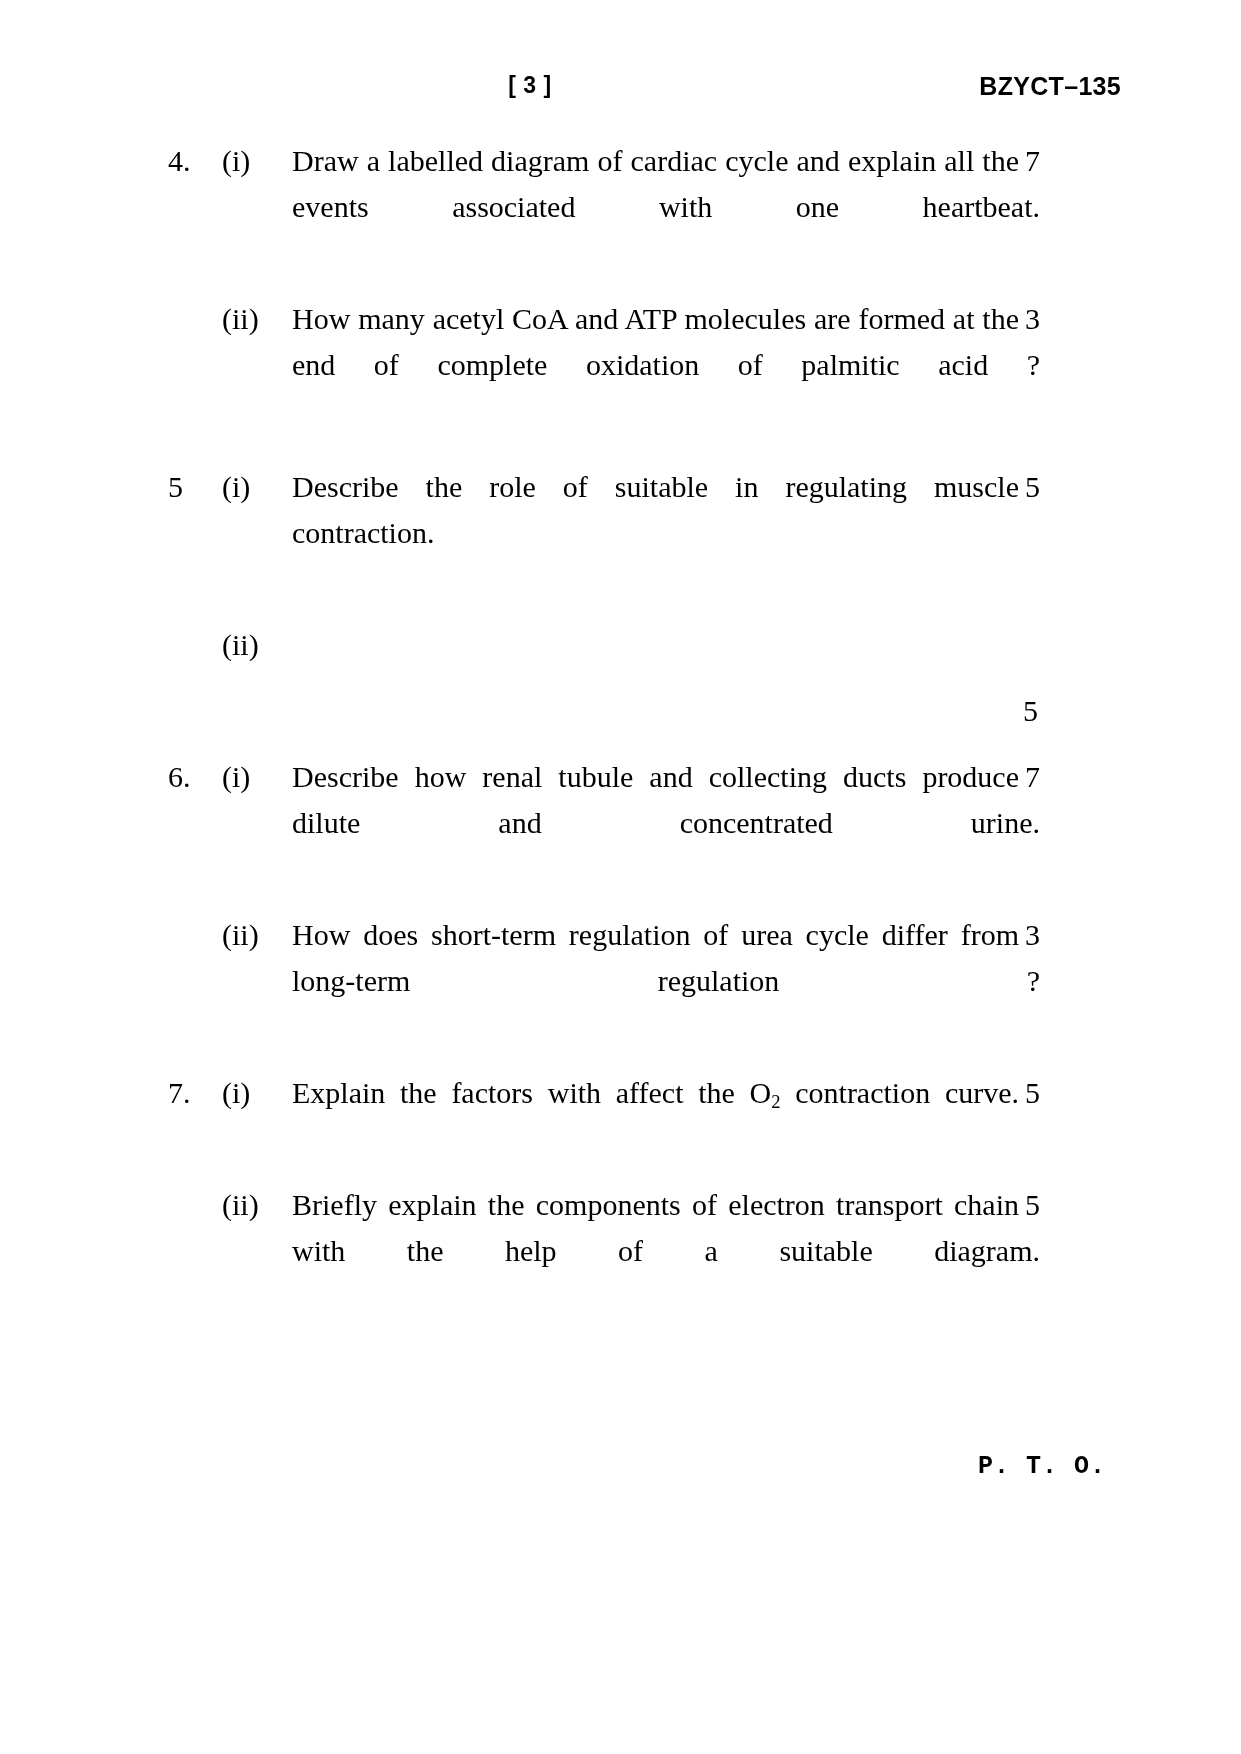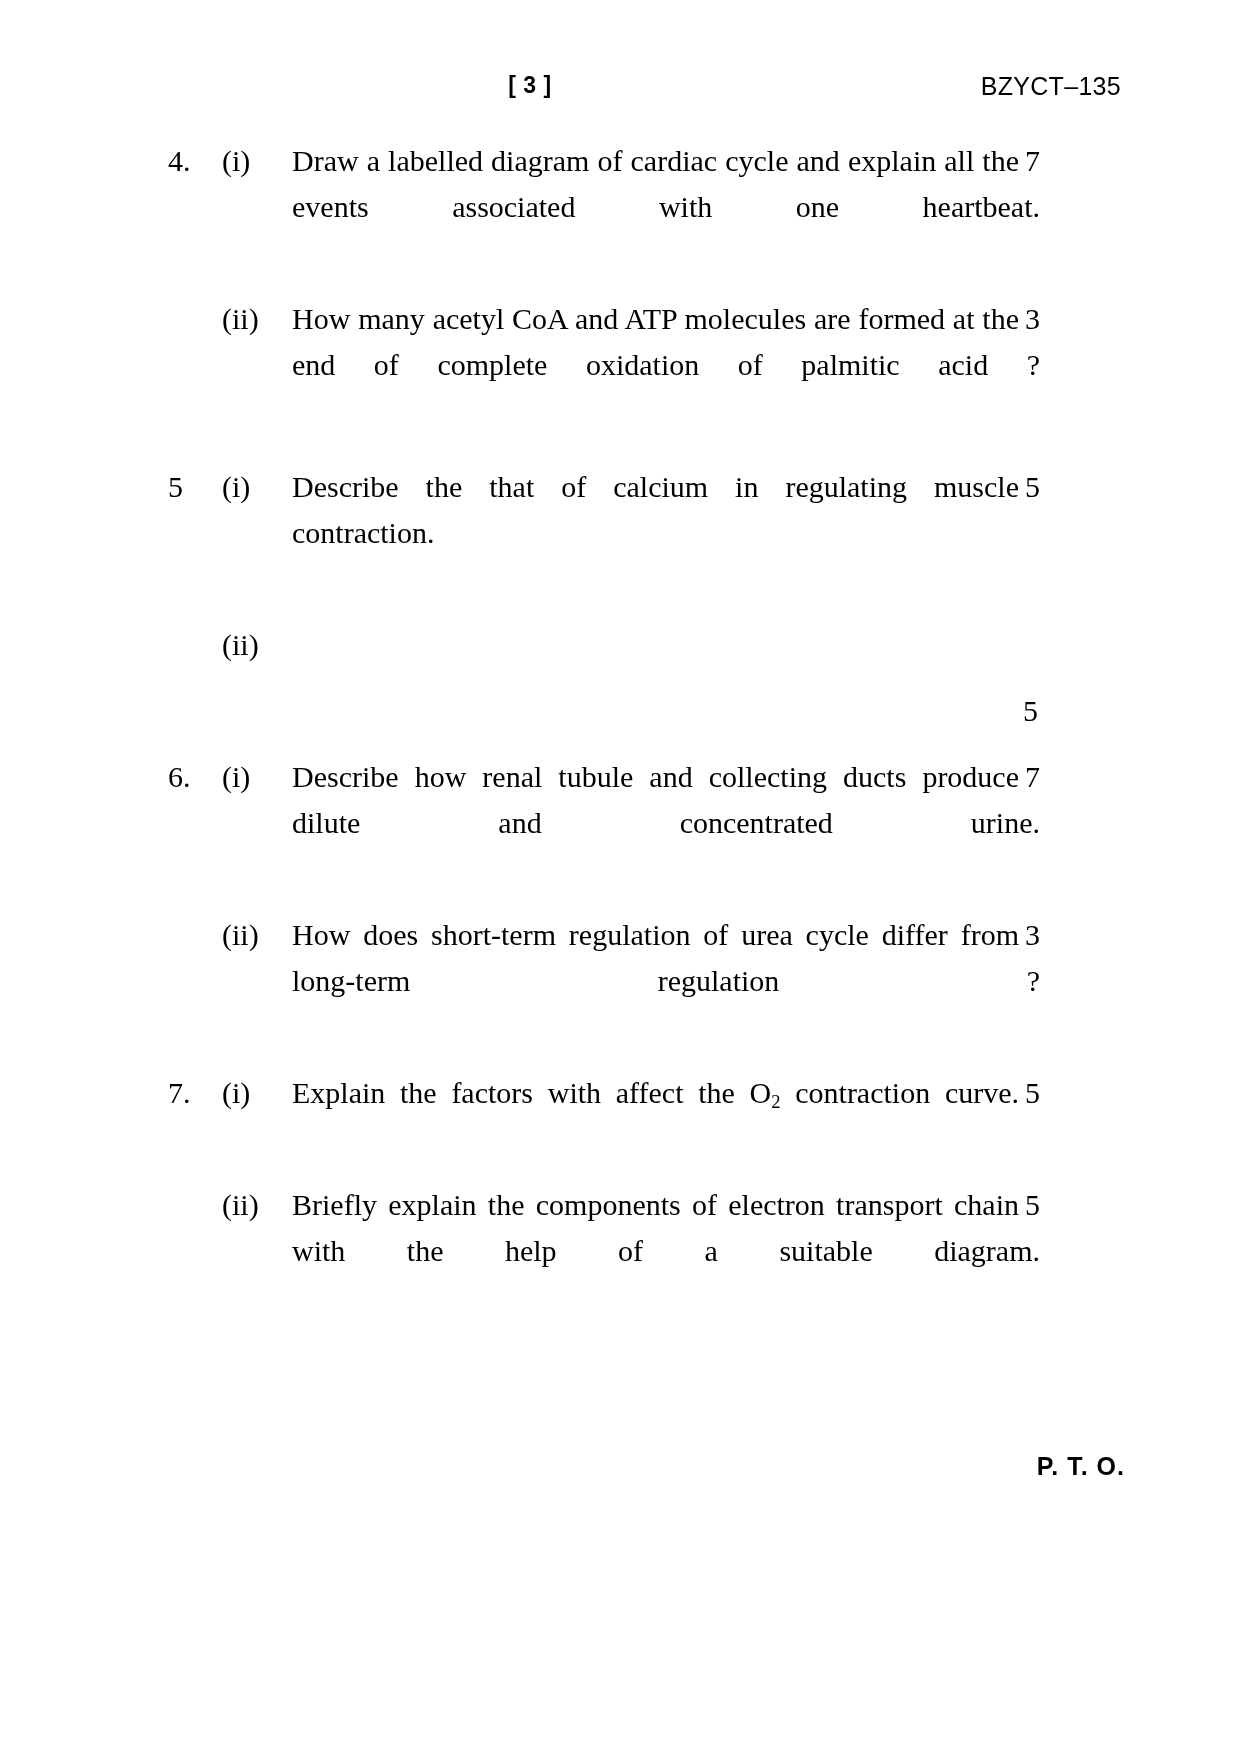--- a/index.html
+++ b/index.html
@@ -38,21 +38,21 @@
     font-family: "Liberation Sans", "DejaVu Sans", sans-serif;
     font-weight: bold;
     font-size: 23px;
     letter-spacing: 0.5px;
   }
   .header-code {
     position: absolute;
     right: 120px;
     top: 0;
     font-family: "Liberation Sans", "DejaVu Sans", sans-serif;
-    font-weight: normal;
+    font-weight: bold;
     font-size: 25px;
     letter-spacing: 0.3px;
     white-space: nowrap;
   }
 
   
   .content {
     position: absolute;
     top: 138px;
     left: 168px;
@@ -125,23 +125,23 @@
 
   
   .page-footer {
     position: absolute;
     left: 0;
     top: 1452px;
     width: 1241px;
   }
   .pto {
     position: absolute;
-    right: 116px;
+    right: 135px;
     top: 0;
-    font-family: Liberation Sans, sans-serif;
+    font-family: Liberation Mono, monospace;
     font-weight: bold;
     font-size: 25px;
     letter-spacing: 1px;
     white-space: nowrap;
   }
 </style>
 </head>
 <body>
 
 <div class="page">
@@ -177,21 +177,21 @@
 
     <div class="gap-small"></div>
 
     <div class="qblock">
 
       <div class="qrow">
         <div class="qnum">5</div>
         <div class="qroman">(i)</div>
         <div class="qtext justify-all">
           <span class="marks">5</span>
-          <span class="line-stretch">Describe the that of calcium in regulating muscle contraction.</span>
+          <span class="line-stretch">Describe the role of suitable in regulating muscle contraction.</span>
         </div>
       </div>
 
       <div class="qrow">
         <div class="qnum"></div>
         <div class="qroman">(ii)</div>
       </div>
 
       <div class="marks-standalone">5</div>
 

